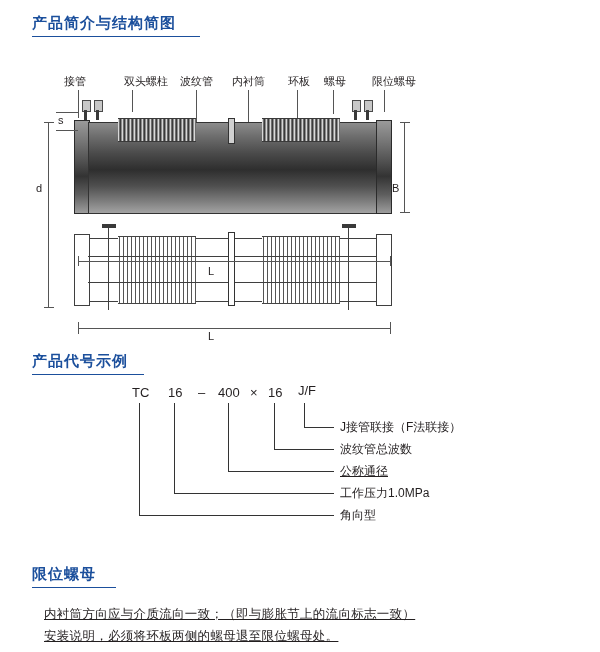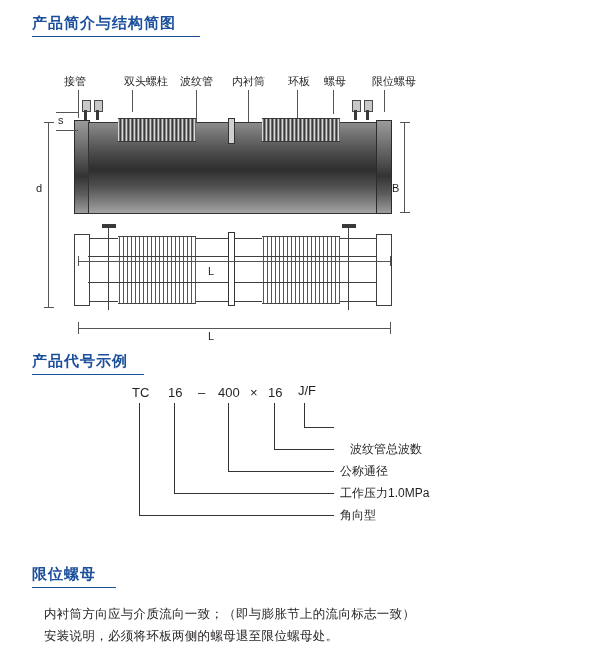--- a/index.html
+++ b/index.html
@@ -157,20 +157,21 @@
     left: 0;
     top: 560px;
     width: 600px;
   }
   .note-line {
     position: absolute;
     font-size: 12.5px;
     color: #231f20;
     white-space: nowrap;
     letter-spacing: 0.3px;
+    text-decoration: underline;
   }
 </style>
 </head>
 <body>
 
 <div class="section-title" style="left:32px; top:14px;">产品简介与结构简图</div>
 <div class="title-underline" style="left:32px; top:36px; width:168px;"></div>
 
 <div id="diagram-area">
 
@@ -270,22 +271,23 @@
   <div class="vline" style="left:228px; top:28px; height:68px;"></div>
   <div class="vline" style="left:274px; top:28px; height:46px;"></div>
   <div class="vline" style="left:304px; top:28px; height:24px;"></div>
 
   <div class="hline" style="left:304px; top:52px; width:30px;"></div>
   <div class="hline" style="left:274px; top:74px; width:60px;"></div>
   <div class="hline" style="left:228px; top:96px; width:106px;"></div>
   <div class="hline" style="left:174px; top:118px; width:160px;"></div>
   <div class="hline" style="left:139px; top:140px; width:195px;"></div>
 
-  <div class="code-desc" style="left:350px; top:66px;">波纹管总波数</div>
-  <div class="code-desc" style="left:340px; top:88px;">公称通径</div>
+  <div class="code-desc" style="left:340px; top:44px;">J接管联接（F法联接）</div>
+  <div class="code-desc" style="left:340px; top:66px;">波纹管总波数</div>
+  <div class="code-desc" style="left:340px; top:88px;text-decoration:underline;">公称通径</div>
   <div class="code-desc" style="left:340px; top:110px;">工作压力1.0MPa</div>
   <div class="code-desc" style="left:340px; top:132px;">角向型</div>
 </div>
 
 <div class="section-title" style="left:32px; top:565px;">限位螺母</div>
 <div class="title-underline" style="left:32px; top:587px; width:84px;"></div>
 
 <div id="install-area">
   <div class="note-line" style="left:44px; top:46px;">内衬筒方向应与介质流向一致；（即与膨胀节上的流向标志一致）</div>
   <div class="note-line" style="left:44px; top:68px;">安装说明，必须将环板两侧的螺母退至限位螺母处。</div>

